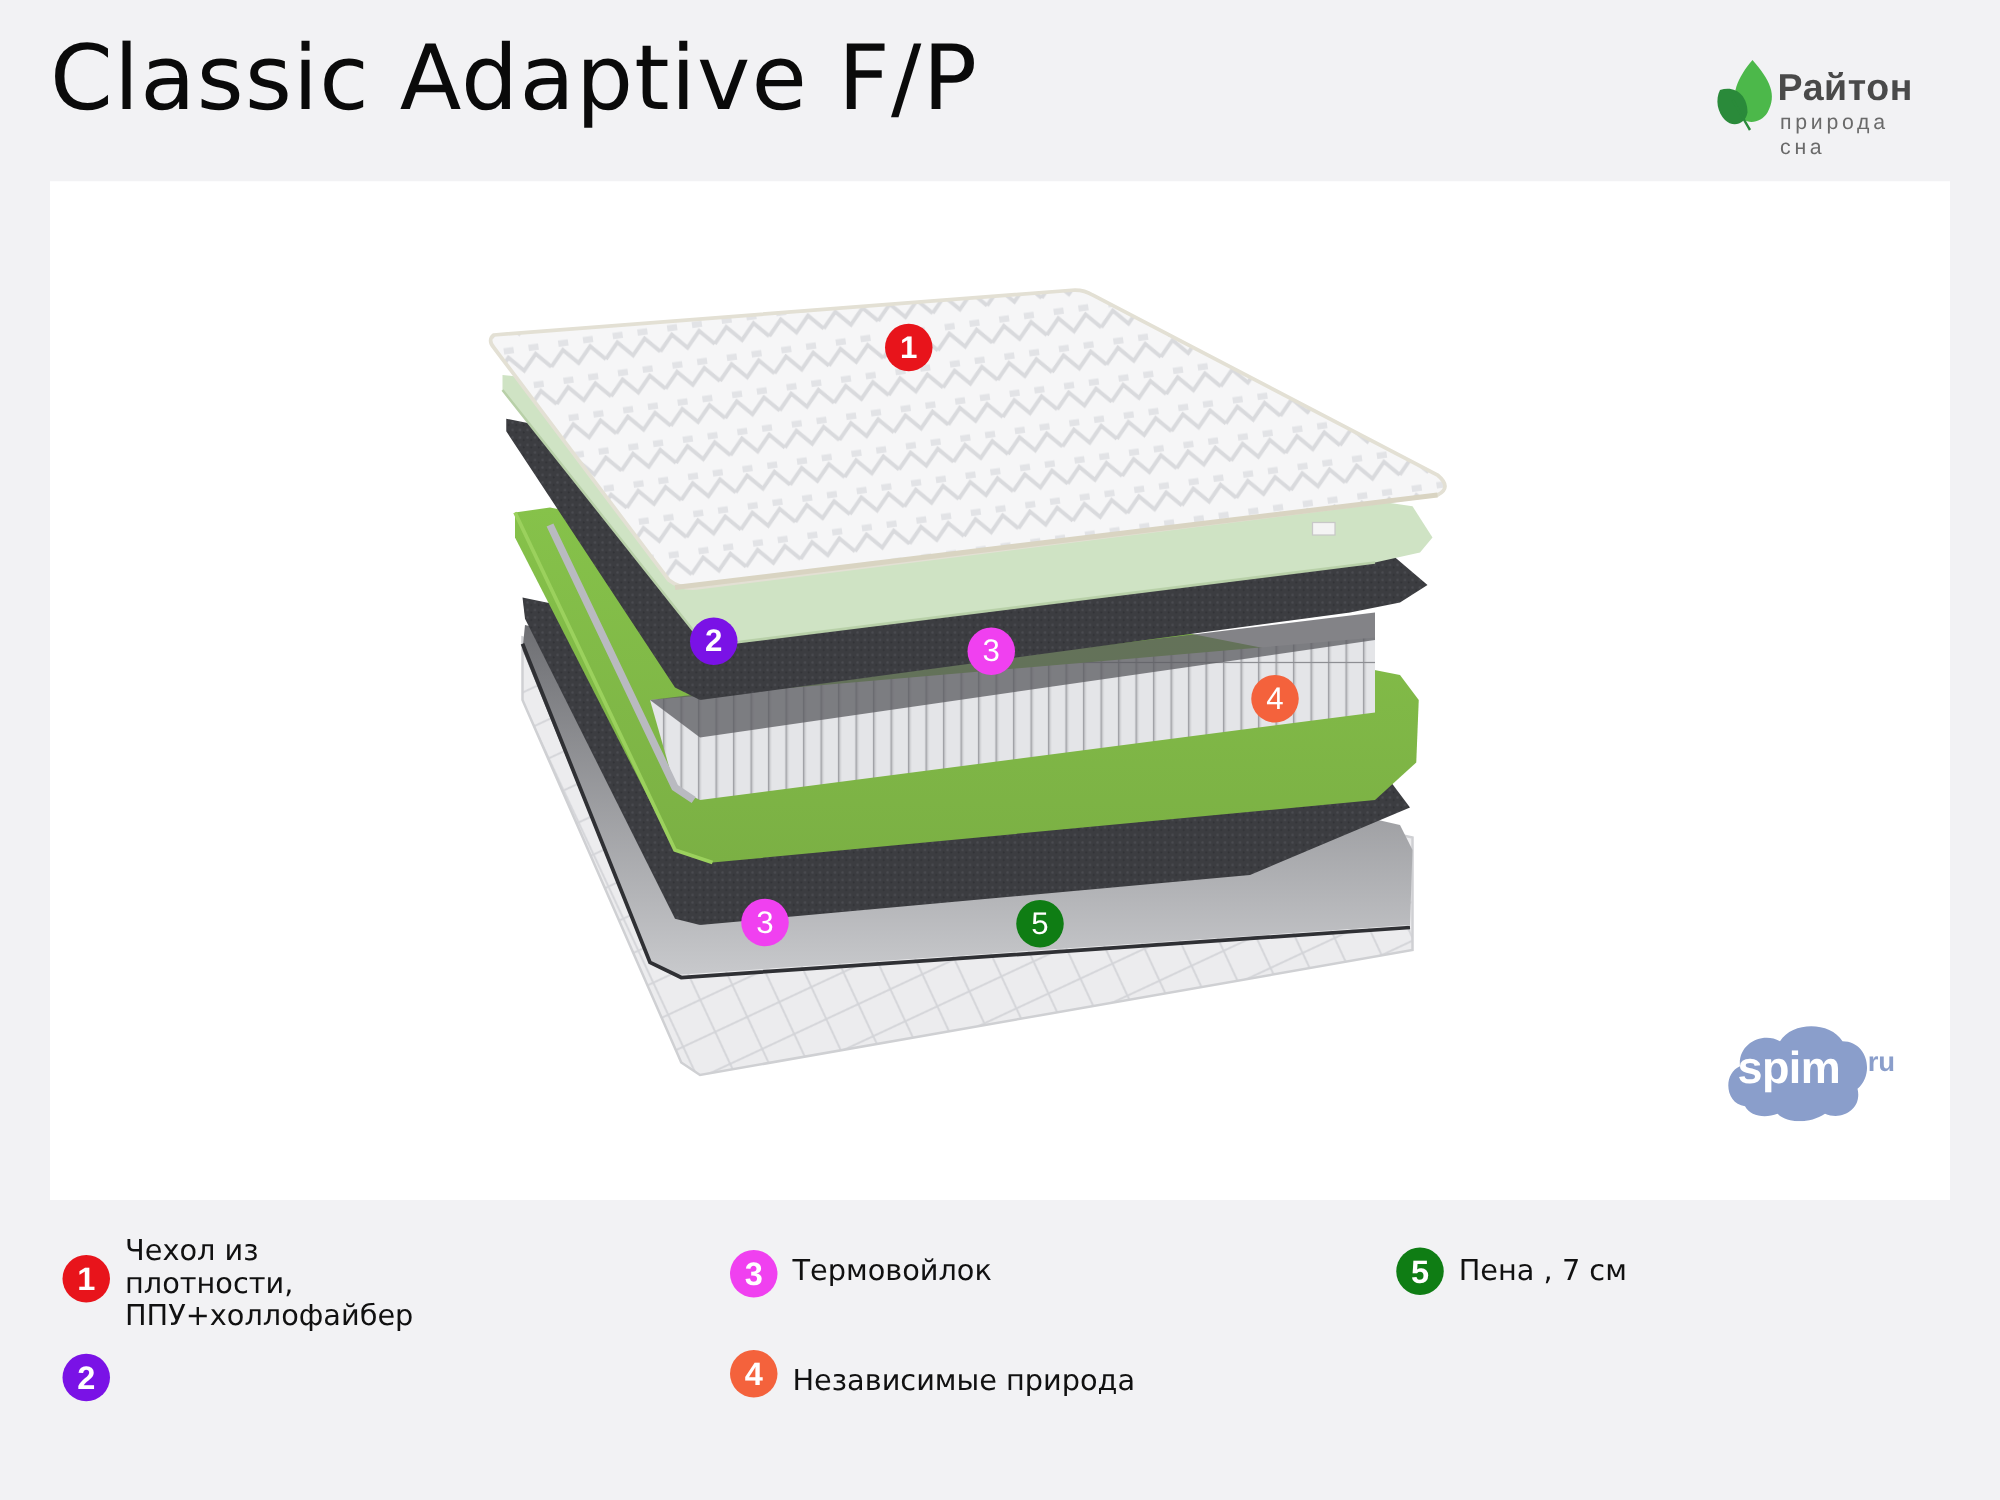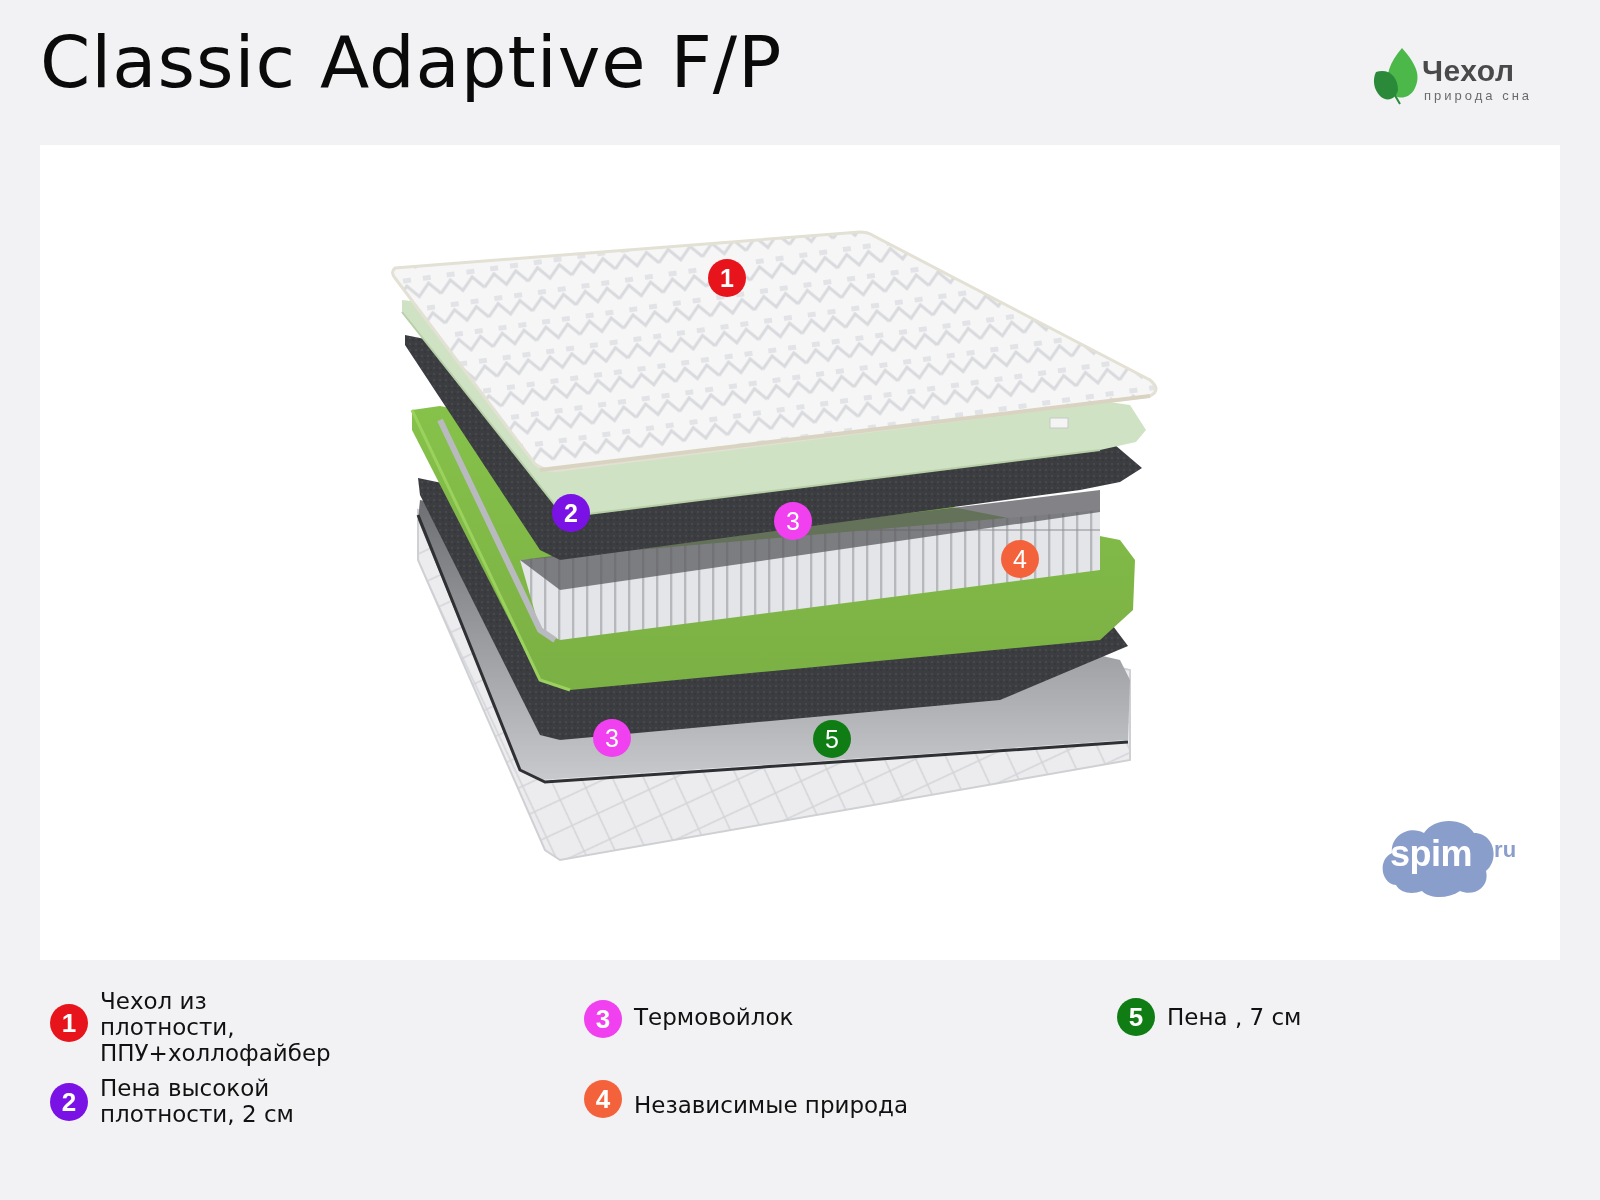--- a/index.html
+++ b/index.html
@@ -18,21 +18,21 @@
     .brand {
       position: absolute; left: 1372px; top: 46px; width: 180px; height: 60px;
     }
     .brand-leaf { position: absolute; left: 0; top: 0; width: 52px; height: 60px; }
     .brand-name {
       position: absolute; left: 50px; top: 8px;
       font-size: 30px; font-weight: 700; color: #4a4a4a; letter-spacing: 0.5px;
     }
     .brand-tag {
       position: absolute; left: 52px; top: 42px;
-      font-size: 13px; color: #6a6a6a; letter-spacing: 3px;
+      font-size: 17px; color: #6a6a6a; letter-spacing: 3px;
     }
     .panel {
       position: absolute; left: 40px; top: 145px; width: 1520px; height: 815px;
       background: #ffffff;
     }
     .art { position: absolute; left: 0; top: 0; width: 1600px; height: 1200px; pointer-events: none; }
     .marker {
       position: absolute; width: 38px; height: 38px; border-radius: 50%;
       color: #fff; font-size: 25px; font-weight: 700;
       display: flex; align-items: center; justify-content: center;
@@ -67,21 +67,21 @@
 <body>
 
 <div class="title">Classic Adaptive F/P</div>
 
 <div class="brand">
   <svg class="brand-leaf" viewBox="0 0 52 60">
     <path d="M30 2 C44 18 50 30 42 44 C36 54 22 54 18 44 C12 30 18 16 30 2 Z" fill="#4cb84a"></path>
     <path d="M4 26 C16 22 26 30 26 44 C24 54 14 56 8 50 C2 44 0 34 4 26 Z" fill="#2a8a3a"></path>
     <path d="M14 34 C18 40 22 48 28 58" stroke="#2a8a3a" stroke-width="2" fill="none"></path>
   </svg>
-  <span class="brand-name">Чехол</span>
+  <span class="brand-name">Райтон</span>
   <span class="brand-tag">природа сна</span>
 </div>
 
 <div class="panel"></div>
 
 <svg class="art" viewBox="0 0 1600 1200">
   <defs>
     <pattern id="quilt" width="44" height="30" patternUnits="userSpaceOnUse" patternTransform="rotate(-8)">
       <rect width="44" height="30" fill="#f6f6f7"></rect>
       <path d="M0 22 L11 10 L22 22 L33 10 L44 22" stroke="#d9dadd" stroke-width="3" fill="none"></path>
@@ -170,22 +170,20 @@
   </div>
   <div class="legend-text">Чехол из
 плотности,
 ППУ+холлофайбер</div>
 </div>
 
 <div class="legend-item" style="left:50px; top:1075px;">
   <div class="legend-badge" style="margin-top: 8px; background: rgb(122, 18, 230);">
     <span>2</span>
   </div>
-  <div class="legend-text">Пена высокой
-плотности, 2 см</div>
 </div>
 
 <div class="legend-item" style="left:584px; top:1004px;">
   <div class="legend-badge" style="margin-top: -4px; background: rgb(240, 64, 240);">
     <span>3</span>
   </div>
   <div class="legend-text">Термовойлок</div>
 </div>
 
 <div class="legend-item" style="left:584px; top:1092px;">

